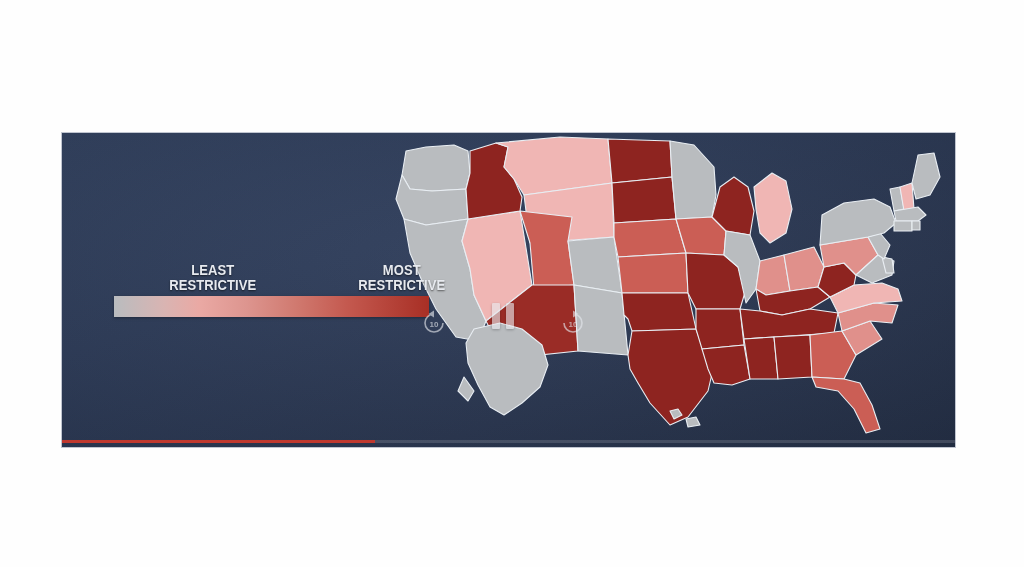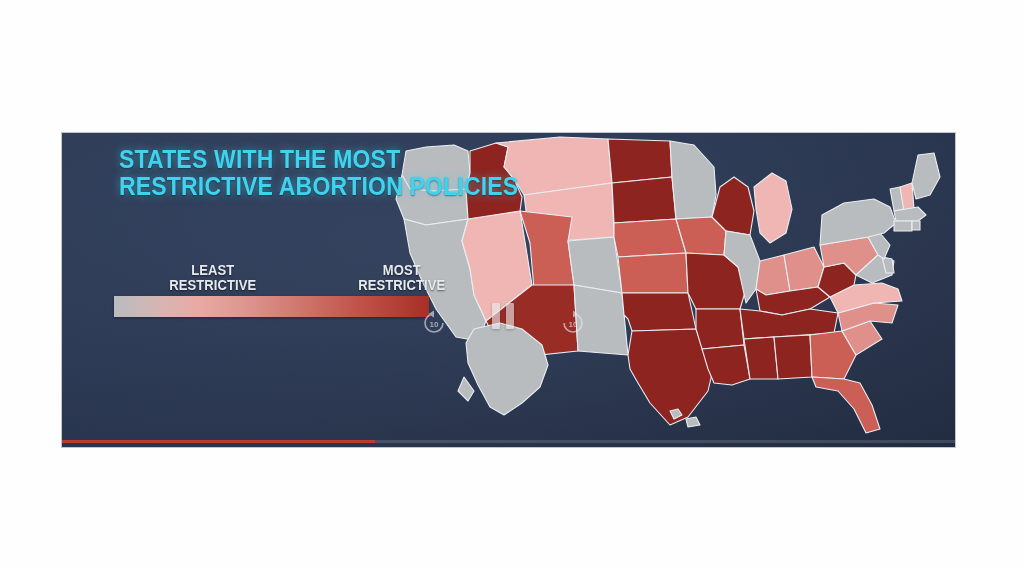--- a/index.html
+++ b/index.html
@@ -77,24 +77,20 @@
             background:rgba(230,230,235,.16);}
   #progress .fill{height:100%;width:35.1%;background:#c0392f;}
 </style>
 </head>
 <body>
 
 <div id="page">
 
   <div id="video">
 
-    <div id="title">
-      <div class="tline" style="color: rgb(63, 211, 239);">STATES WITH THE MOST</div>
-      <div class="tline" style="color: rgb(63, 211, 239);">RESTRICTIVE ABORTION POLICIES</div>
-    </div>
 
     <div id="legend">
       <div class="leg-labels">
         <div class="leg-lab leg-left" style="color: rgb(231, 234, 239);">
           <span>LEAST</span>
           <span>RESTRICTIVE</span>
         </div>
         <div class="leg-lab leg-right" style="color: rgb(231, 234, 239);">
           <span>MOST</span>
           <span>RESTRICTIVE</span>

